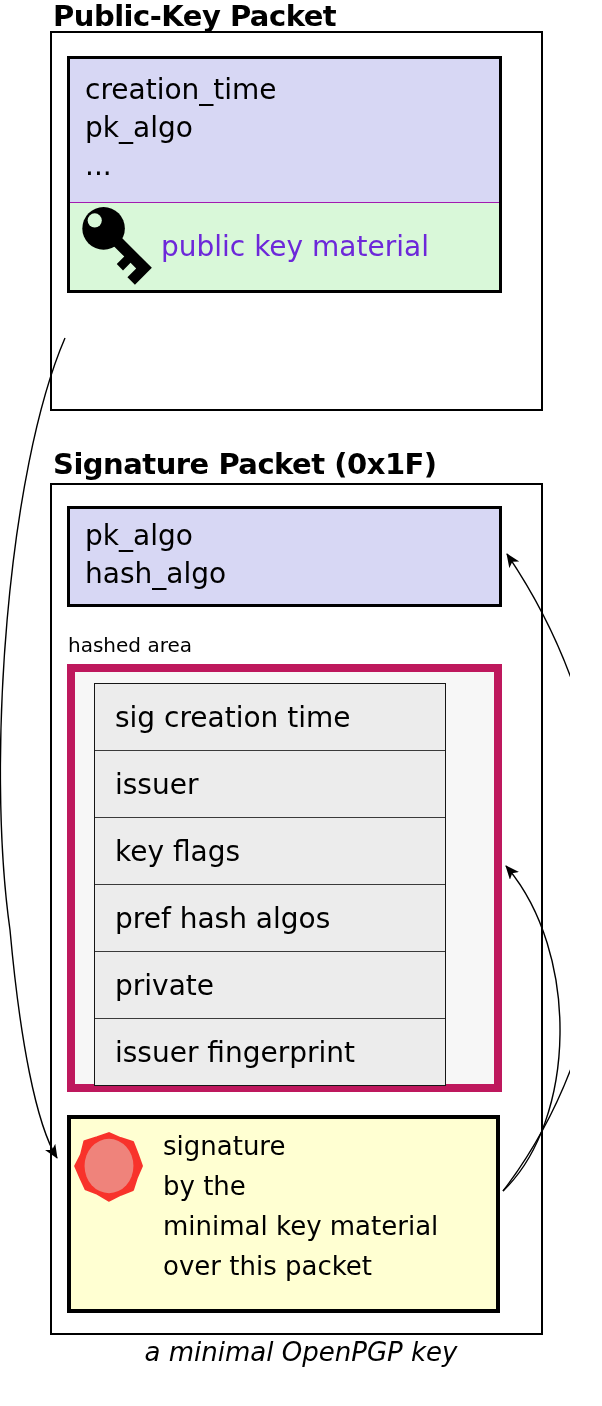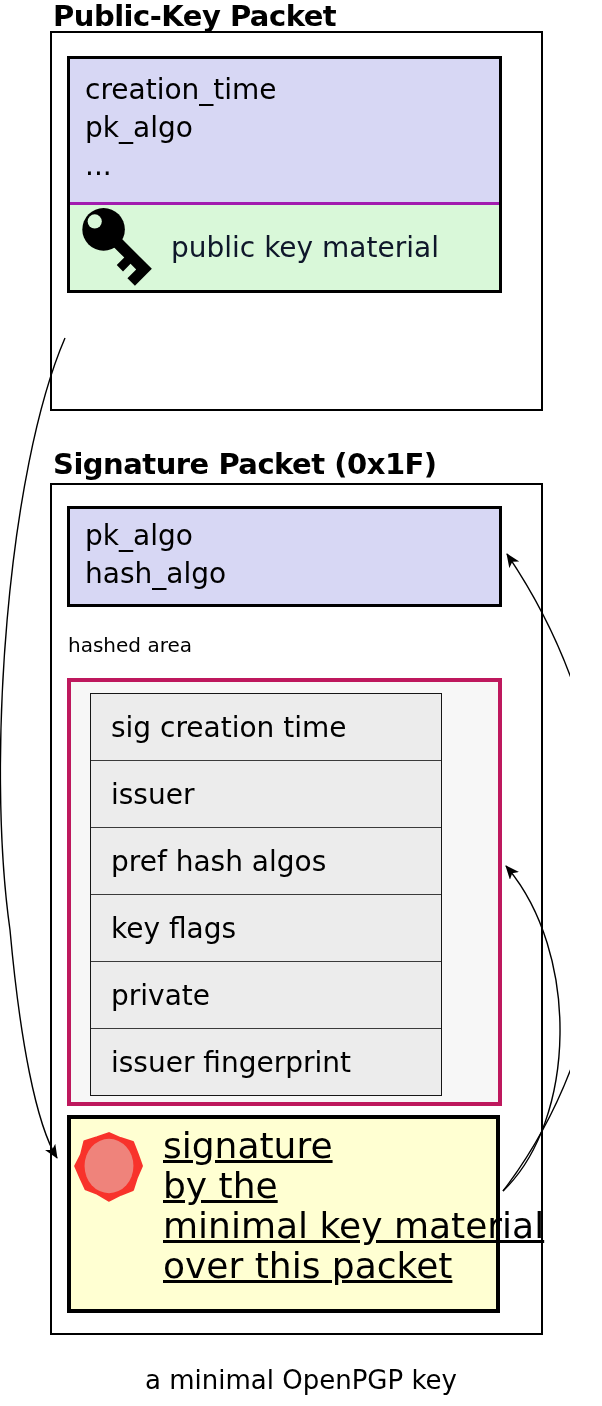--- a/index.html
+++ b/index.html
@@ -7,41 +7,41 @@
     position:relative; width:570px; height:1406px; background:#ffffff;
     font-family:"DejaVu Sans", sans-serif; color:#000; overflow:hidden;
   }
   .abs { position:absolute; box-sizing:border-box; }
   .title { font-weight:bold; font-size:29px; line-height:32px; letter-spacing:-0.5px; white-space:nowrap; }
   .outerbox { border:2.5px solid #000; background:#fff; }
 
   
   .pk-stack { border:3.5px solid #000; display:flex; flex-direction:column; }
   .pk-header {
-    background:#d7d7f4; height:131px; border-bottom:3px solid #a21caf;
+    background:#d7d7f4; height:131px; border-bottom:1px solid #a21caf;
     padding:12px 0 0 15px; font-size:28px; line-height:38px;
   }
   .pk-material {
     background:#d9f8d9; flex:1; display:flex; align-items:center; padding-left:7px;
   }
-  .pk-material-label { margin-left:16px; font-size:28px; color:#0f172a; }
+  .pk-material-label { margin-left:6px; font-size:28px; color:#6d28d9; }
 
   
   .sig-header {
     border:3.5px solid #000; background:#d7d7f4;
     padding:8px 0 0 15px; font-size:28px; line-height:38px;
   }
   .hashed-label { font-size:20px; line-height:34px; }
-  .hashed-box { border:4px solid #be185d; background:#f7f7f7;margin-top:14px; }
+  .hashed-box { border:8px solid #be185d; background:#f7f7f7; }
   .rows-box { border:1.5px solid #161616; display:flex; flex-direction:column; background:#ececec; }
   .sub-row { flex:1; display:flex; align-items:center; padding-left:20px; font-size:28px; }
   .sub-row + .sub-row { border-top:1.4px solid #3a3a3a; }
 
   .sig-box { border:4px solid #000; background:#ffffd2; }
-  .sig-lines { font-size:36px; line-height:40px;text-decoration:underline; }
+  .sig-lines { font-size:26px; line-height:40px; }
 
   .caption { width:602px; text-align:center; font-size:26px; line-height:34px; }
 
   .overlay { pointer-events:none; z-index:5; }
 </style>
 </head>
 <body>
 
 <div class="stage">
 
@@ -75,43 +75,43 @@
     <div>pk_algo</div>
     <div>hash_algo</div>
   </div>
 
   <div class="abs hashed-label" style="left:68px; top:628px;">hashed area</div>
 
   <div class="abs hashed-box" style="left:67px; top:664px; width:435px; height:428px;">
     <div class="rows-box abs" style="left:19px; top:11px; width:352px; height:403px;">
       <div class="sub-row">sig creation time</div>
       <div class="sub-row">issuer</div>
+      <div class="sub-row">key flags</div>
       <div class="sub-row">pref hash algos</div>
-      <div class="sub-row">key flags</div>
       <div class="sub-row">private</div>
       <div class="sub-row">issuer fingerprint</div>
     </div>
   </div>
 
   <div class="abs sig-box" style="left:67px; top:1115px; width:433px; height:198px;"></div>
 
   <svg class="abs" style="left:71px; top:1126px;" width="76" height="80" viewBox="-42 -44 84 88">
     <path fill="#f8332b" stroke="#f8332b" stroke-width="3" stroke-linejoin="round" d="M 36 0 L 30.5 12.6 L 26.2 26.2 L 13 31.4 L 0 38 L -12.6 30.5 L -25.5 25.5 L -31.4 13
          L -37 0 L -30.5 -12.6 L -26.9 -26.9 L -13 -31.4 L 0 -36 L 12.6 -30.5 L 26.2 -26.2 L 31.4 -13 Z"></path>
     <ellipse cx="0" cy="0" rx="27" ry="30" fill="#ef837b"></ellipse>
   </svg>
 
   <div class="abs sig-lines" style="left:163px; top:1126px;">
     <div>signature</div>
     <div>by the</div>
     <div>minimal key material</div>
     <div>over this packet</div>
   </div>
 
-  <div class="abs caption" style="left:0px; top:1363px;">a minimal OpenPGP key</div>
+  <div class="abs caption" style="left:0px; top:1335px;font-style:italic;">a minimal OpenPGP key</div>
 
   <svg class="abs overlay" style="left:0; top:0;" width="602" height="1406" viewBox="0 0 602 1406">
     <defs>
       <marker id="ah" markerUnits="userSpaceOnUse" markerWidth="16" markerHeight="14" refX="13" refY="6" orient="auto">
         <path d="M0,0 L14,6 L0,12 L3.5,6 Z" fill="#000"></path>
       </marker>
     </defs>
     <path d="M 65 338 C 8 470 -14 760 10 930 C 20 1040 36 1124 57 1158" fill="none" stroke="#000" stroke-width="1.4" marker-end="url(#ah)"></path>
     <path d="M 503 1191 C 632 1022 648 762 507 554" fill="none" stroke="#000" stroke-width="1.4" marker-end="url(#ah)"></path>
     <path d="M 503 1191 C 577 1120 580 952 506 866" fill="none" stroke="#000" stroke-width="1.4" marker-end="url(#ah)"></path>

